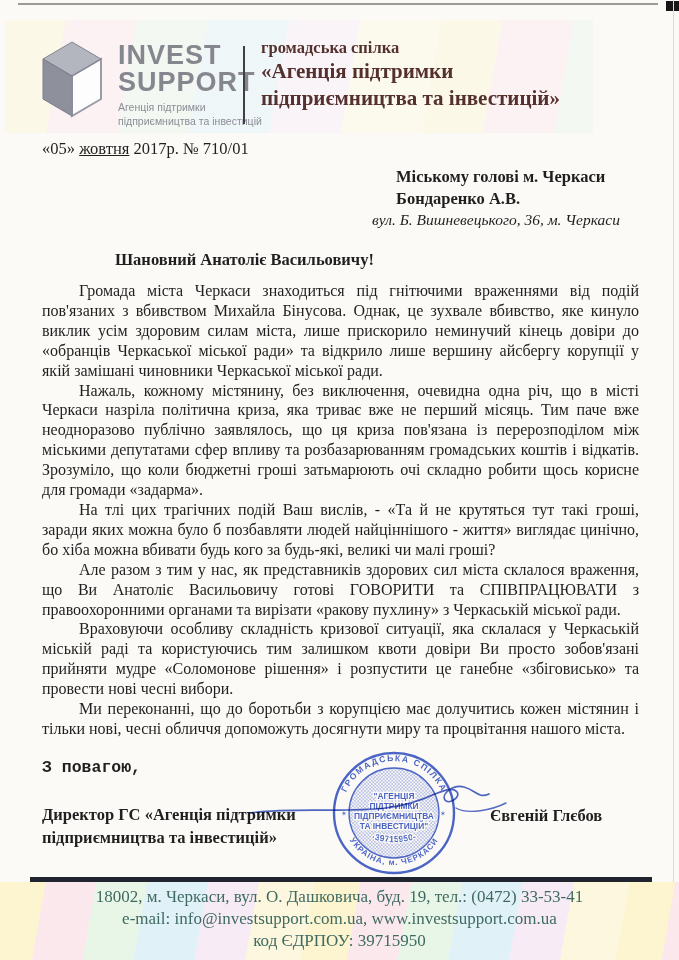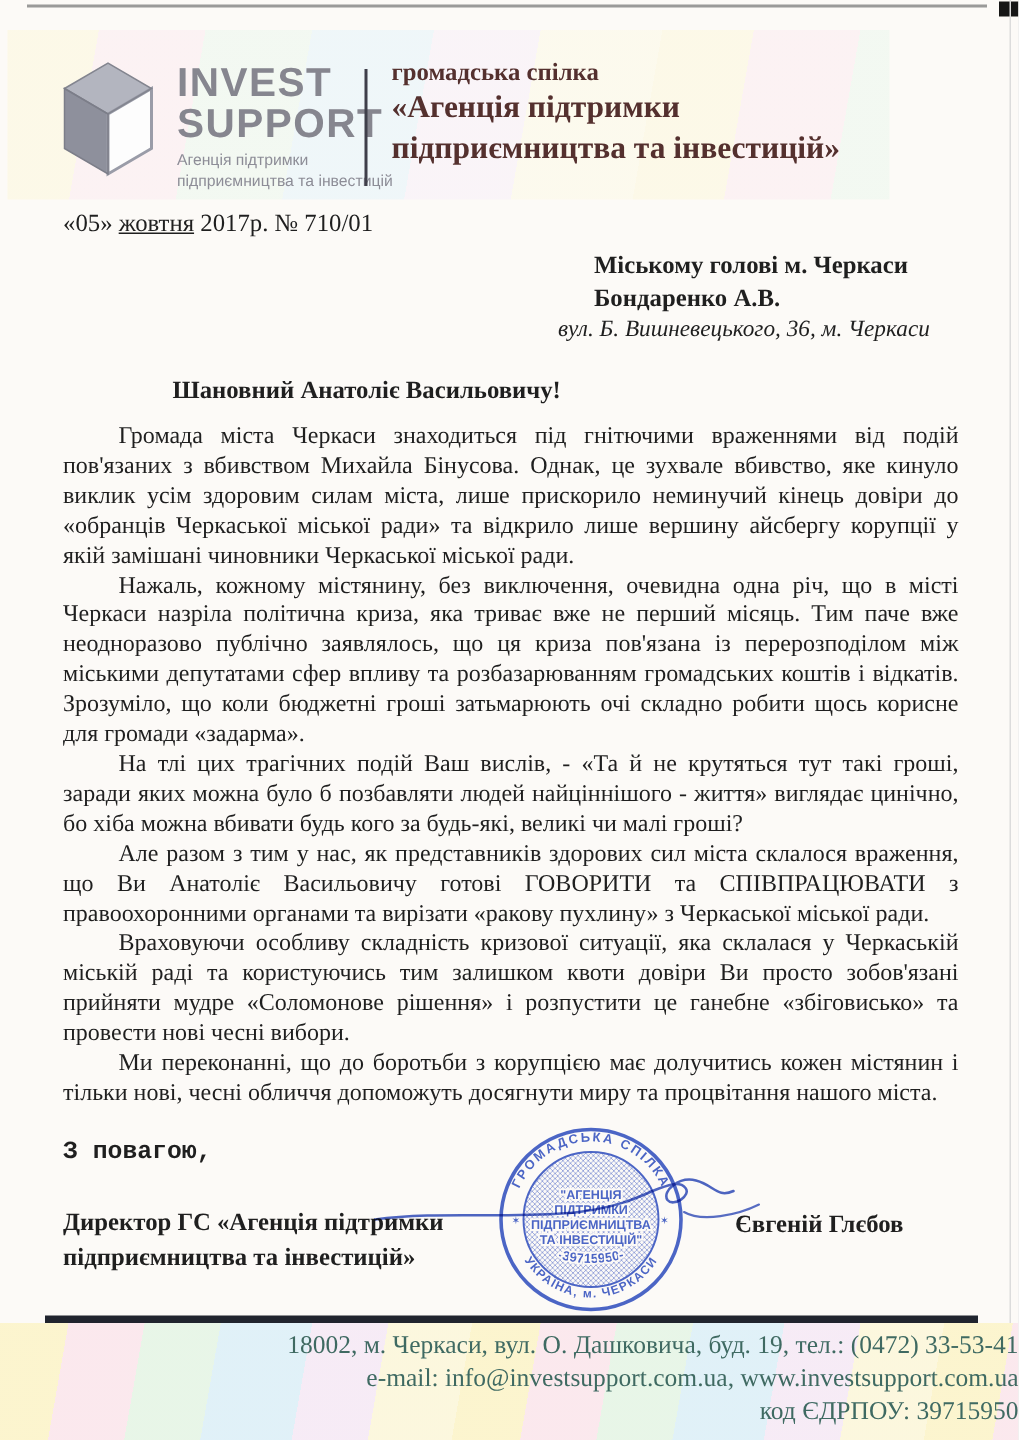--- a/index.html
+++ b/index.html
@@ -54,21 +54,21 @@
   .footer-bar{position:absolute;top:877px;left:30px;width:622px;height:5px;background:#20242e;}
   .footer-band{
     position:absolute;top:882px;left:0;width:679px;height:78px;
     background:
       repeating-linear-gradient(100deg,
         rgba(250,238,170,.55) 0 45px, rgba(248,212,224,.50) 45px 95px,
         rgba(210,238,212,.50) 95px 145px, rgba(200,231,245,.55) 145px 205px,
         rgba(238,216,240,.48) 205px 255px, rgba(250,242,195,.52) 255px 310px),
       #fefdfb;
   }
-  .footer-text{position:absolute;top:886px;left:0;width:679px;text-align:right;
+  .footer-text{position:absolute;top:886px;left:0;width:679px;text-align:center;
     font-size:17px;line-height:22px;color:#3f6a62;}
 </style>
 </head>
 <body>
 
 <div class="page">
 
   <div class="scan-top-line"></div>
   <div class="scan-corner-mark"></div>
   <div class="scan-right-line"></div>
@@ -103,21 +103,21 @@
     <div class="b">Міському голові м. Черкаси</div>
     <div class="b">Бондаренко А.В.</div>
     <div class="i">вул. Б. Вишневецького, 36, м. Черкаси</div>
   </div>
 
   <div class="salutation">Шановний Анатоліє Васильовичу!</div>
   <div class="body-text">
     <p>Громада  міста Черкаси знаходиться під гнітючими враженнями від подій пов'язаних з вбивством  Михайла Бінусова. Однак, це зухвале вбивство, яке кинуло виклик усім здоровим силам міста, лише прискорило неминучий кінець довіри до «обранців Черкаської міської ради» та відкрило лише вершину айсбергу корупції у якій замішані чиновники Черкаської міської ради.</p>
     <p>Нажаль,  кожному містянину,  без виключення, очевидна одна річ, що в місті Черкаси назріла політична криза, яка триває вже не перший місяць. Тим паче вже неодноразово публічно заявлялось, що ця криза пов'язана із перерозподілом між міськими депутатами сфер впливу та розбазарюванням громадських коштів і відкатів. Зрозуміло, що коли бюджетні гроші затьмарюють очі складно робити щось корисне для громади «задарма».</p>
     <p>На тлі цих трагічних подій Ваш вислів, - «Та й не крутяться тут такі гроші, заради яких можна було б позбавляти людей найціннішого - життя» виглядає цинічно, бо хіба можна вбивати будь кого за будь-які, великі чи малі гроші?</p>
-    <p>Але разом з тим у нас, як представників здорових сил міста склалося враження, що Ви Анатоліє Васильовичу готові ГОВОРИТИ та СПІВПРАЦЮВАТИ  з правоохоронними органами та вирізати «ракову пухлину» з Черкаської міської ради.</p>
+    <p>Але разом з тим у нас, як представників здорових сил міста склалося враження, що Ви Анатоліє Васильовичу готові ГОВОРИТИ та СПІВПРАЦЮВАТИ  з правоохоронними органами та вирізати «ракову пухлину» з Черкаській міської ради.</p>
     <p>Враховуючи особливу складність кризової ситуації, яка склалася у Черкаській міській раді та користуючись тим залишком квоти довіри Ви просто зобов'язані прийняти  мудре «Соломонове рішення» і розпустити це ганебне «збіговисько» та провести нові чесні вибори.</p>
     <p>Ми переконанні, що до боротьби з корупцією має долучитись кожен містянин і тільки нові, чесні обличчя допоможуть  досягнути миру та процвітання нашого міста.</p>
   </div>
 
   <div class="closing">З повагою,</div>
   <div class="signer-title">
     <div>Директор ГС «Агенція підтримки</div>
     <div>підприємництва та інвестицій»</div>
   </div>
   <div class="signer-name">Євгеній Глєбов</div>

